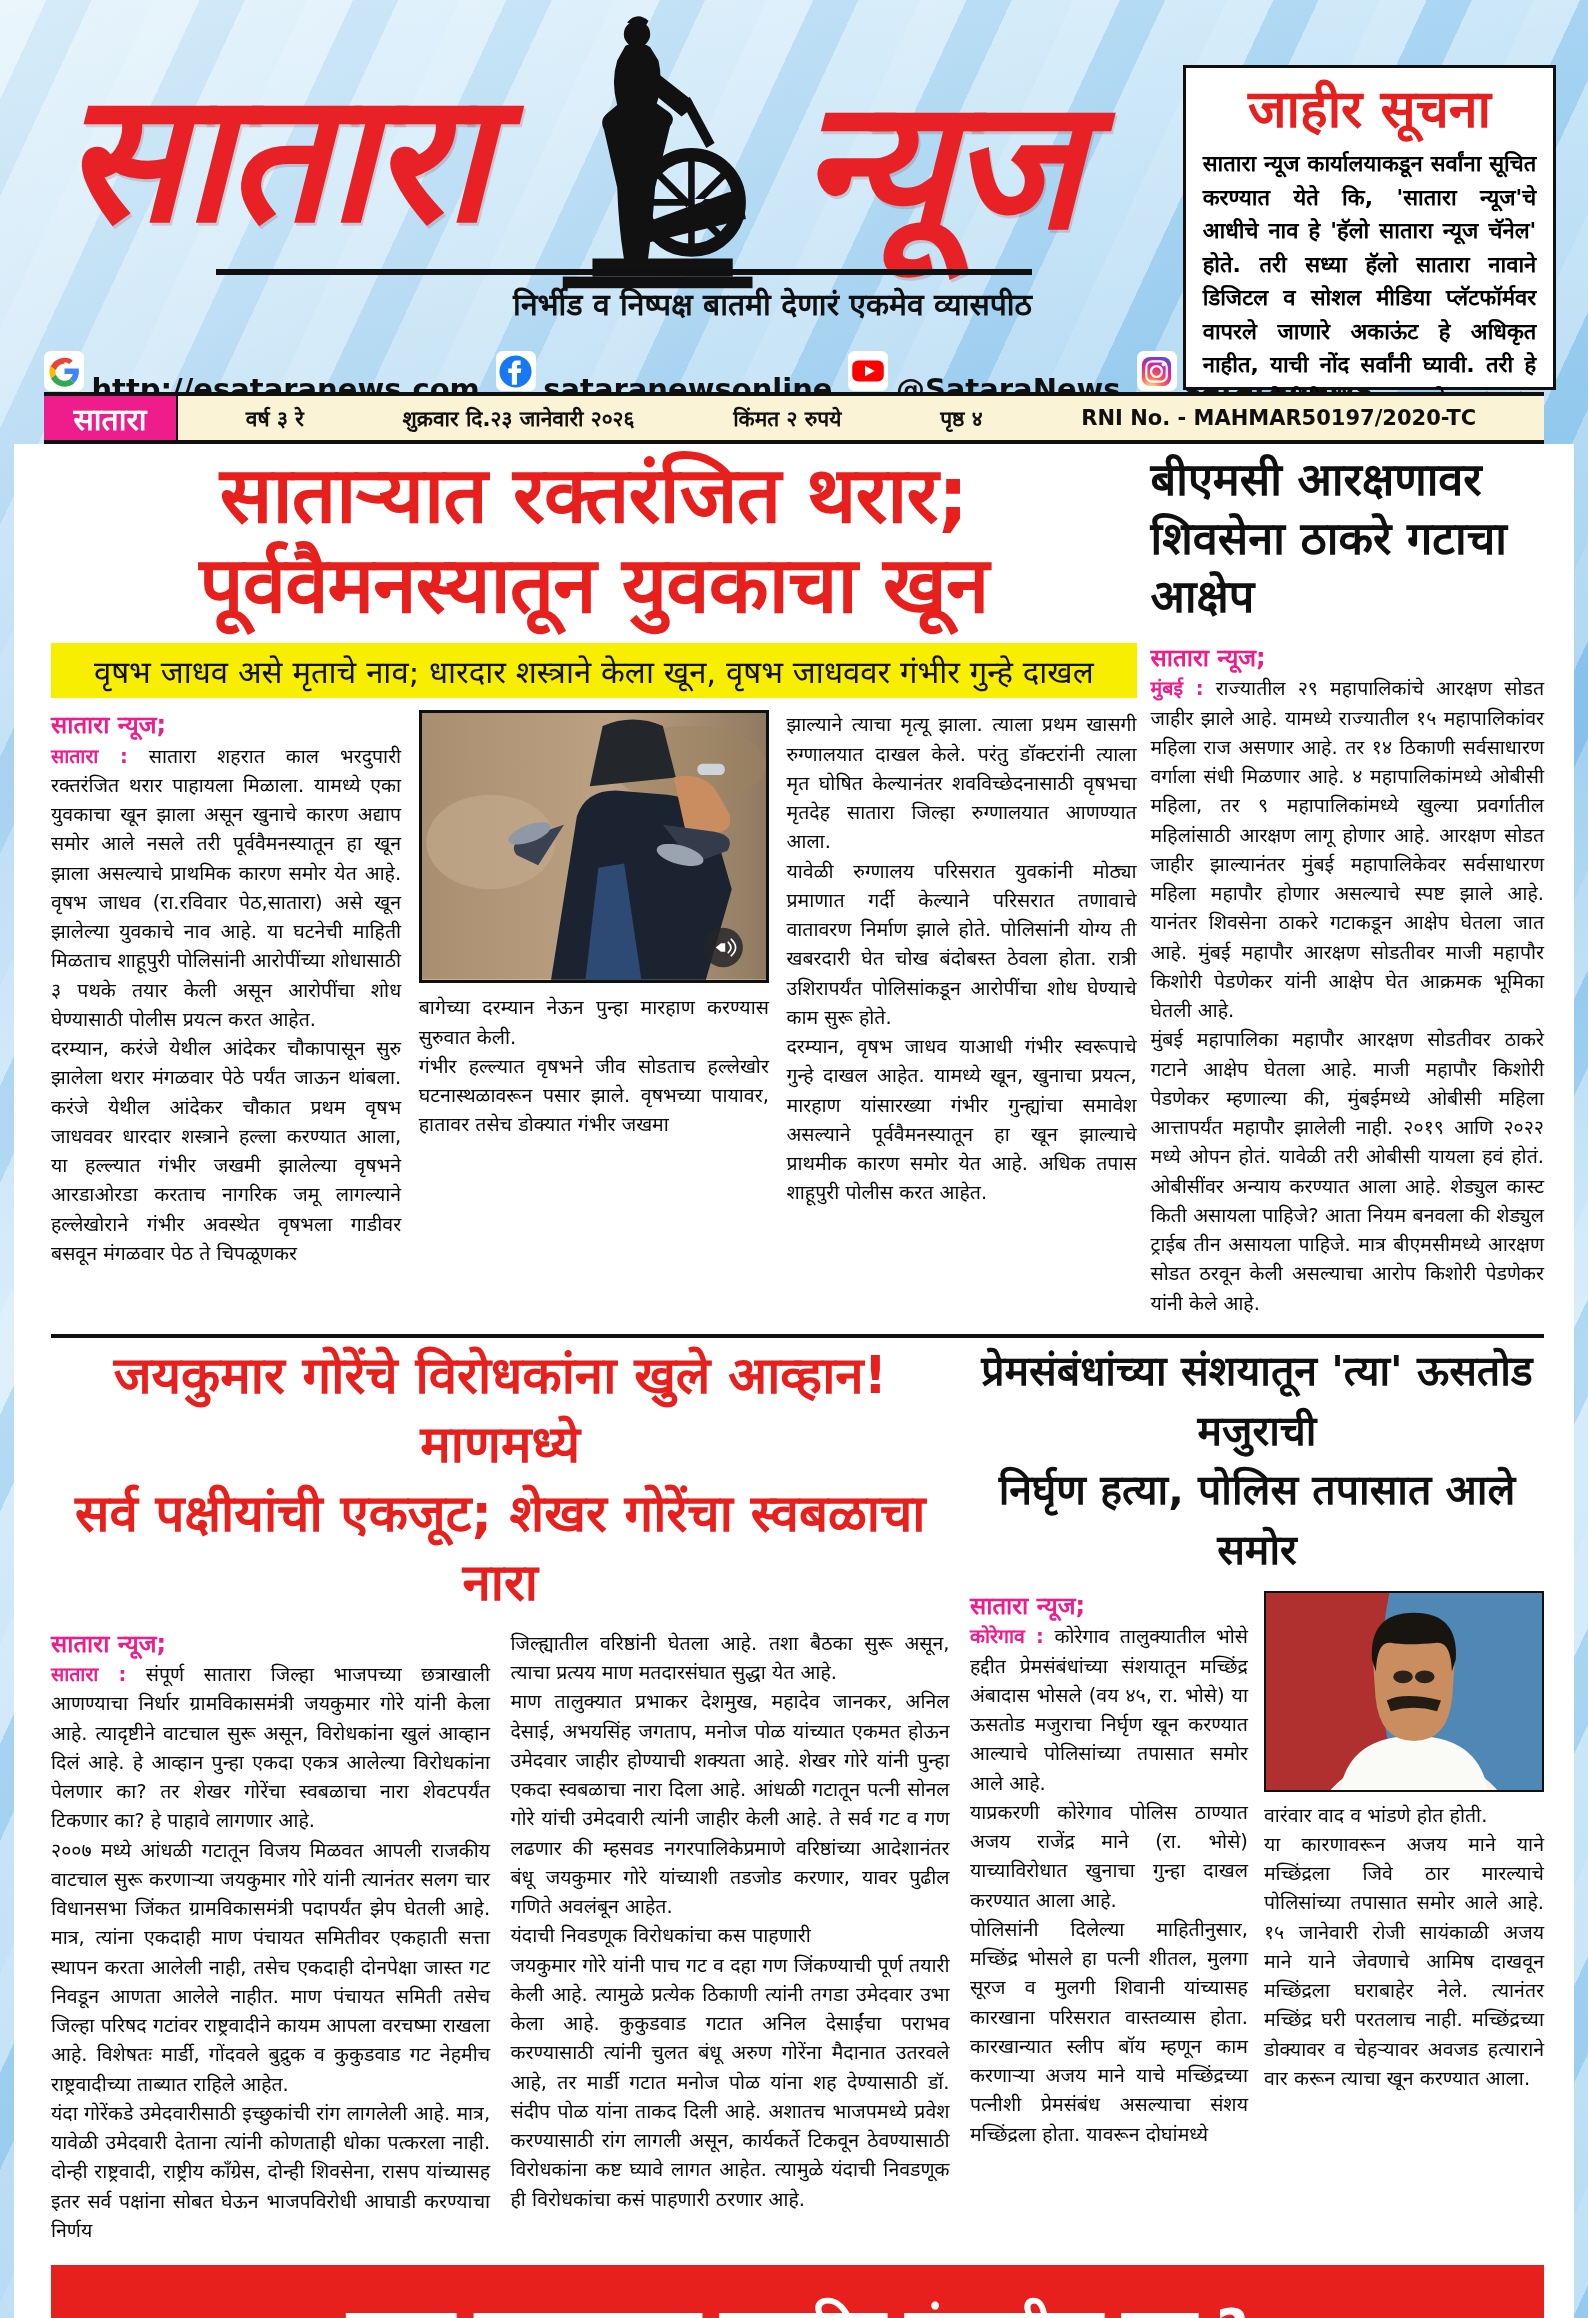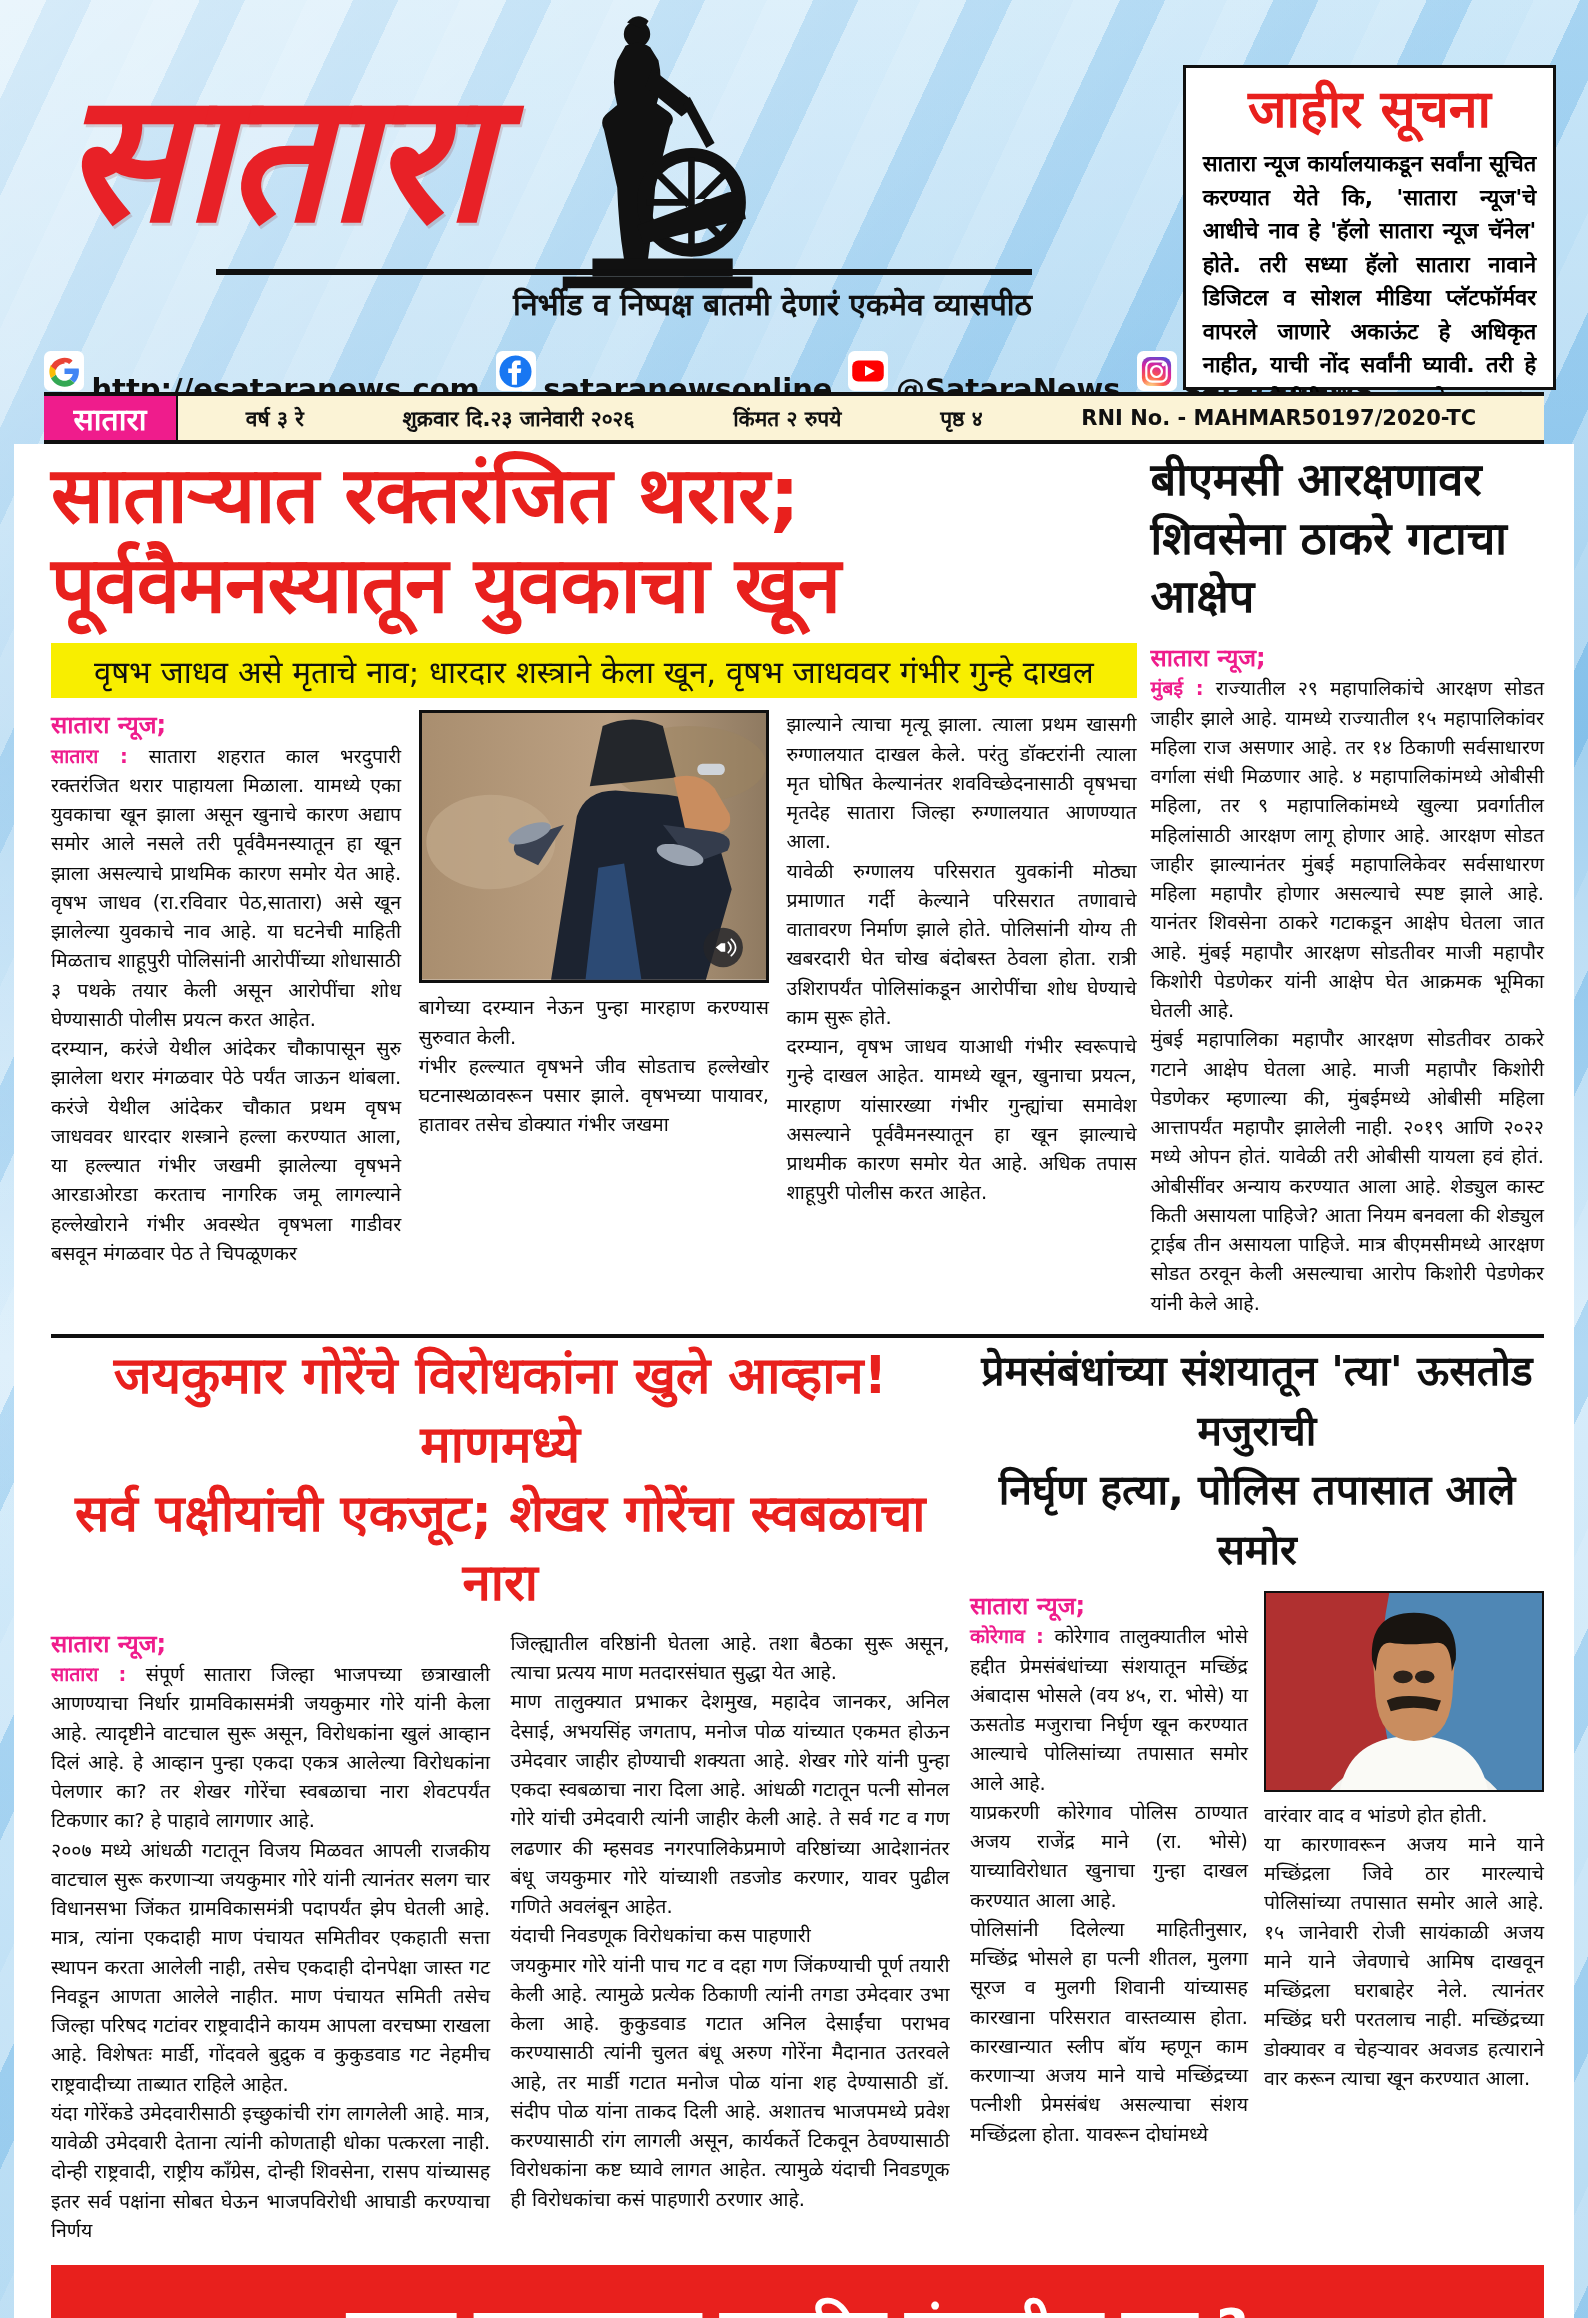--- a/index.html
+++ b/index.html
@@ -39,21 +39,21 @@
   .edition-box { width:134px; background:#ef1c8c; color:#fff; font-size:30px; font-weight:bold;
                  display:flex; align-items:center; justify-content:center; border-right:2.8px solid #101010; }
   .info-items { flex:1; display:flex; align-items:center; justify-content:space-around; padding:0 18.5px; }
   .info-item { font-size:21px; font-weight:bold; color:#101010; white-space:nowrap; }
 
   
   .paper { position:absolute; left:14px; top:444px; width:1560px; height:2015px; background:#fff; padding:7px 30px 9.3px 37px; }
 
   .row1 { display:flex; gap:14px; }
   .story1 { width:1101px; }
-  .h1-main { color:#e8201d; font-weight:bold; font-size:78px; line-height:1.15; letter-spacing:-0.9px; }
+  .h1-main { color:#e8201d; font-weight:bold; text-align:center; font-size:78px; line-height:1.15; letter-spacing:-0.9px; }
   .yellow-strip { margin-top:13px; background:#f8ee00; padding:6.5px 4.6px; text-align:center; }
   .yellow-strip span { font-size:31px; font-weight:normal; color:#101010; }
   .cols3 { display:flex; gap:17.6px; margin-top:12px; }
   .col { flex:1; }
   .byline { color:#ef1c8c; font-size:24px; font-weight:bold; line-height:1.3; }
   .dateline { color:#ef1c8c; font-weight:bold; }
   .body-text { font-size:19.5px; line-height:1.5; text-align:justify; white-space:pre-line; color:#0b0b0b; }
   .photo-frame { border:3.7px solid #101010; display:block; width:100%; }
   .photo-frame svg { display:block; width:100%; height:auto; }
   .story2 { width:399px; }
@@ -96,20 +96,21 @@
             <path d="M168 70 l46 36 q8 8 0 14 l-10 8 -44 -36 z"></path>
             <path d="M214 104 l30 56 -10 6 -28 -52 z"></path>
             <circle cx="216" cy="232" r="58" fill="none" stroke="#111" stroke-width="16"></circle>
             <path d="M212 178 l8 0 0 108 -8 0 z M162 228 l108 0 0 8 -108 0 z M178 194 l76 76 -6 6 -76 -76 z M254 194 l-76 76 6 6 76 -76 z"></path>
             <path d="M150 260 l110 -40 q16 -4 18 10 l4 22 -124 30 z"></path>
             <rect x="96" y="300" width="170" height="22"></rect>
             <rect x="60" y="322" width="230" height="14"></rect>
           </g>
         </svg>
       </span>
+      <span class="logo-word logo-w2">न्यूज</span>
     </div>
     <div class="tagline-wrap">
       <div class="tagline">निर्भीड व निष्पक्ष बातमी देणारं एकमेव व्यासपीठ</div>
     </div>
     <div class="social-row">
       <div class="social-item">
         <span class="social-icon">
           <svg viewBox="0 0 48 48" width="33" height="33">
               <path fill="#4285F4" d="M45 24c0-1.6-.1-2.8-.4-4.2H24v8h12c-.3 2-1.6 5-4.6 7l7 5.4C42.6 36.4 45 30.8 45 24z"></path>
               <path fill="#34A853" d="M24 46c6 0 11-2 14.6-5.4l-7-5.4c-1.9 1.3-4.4 2.2-7.6 2.2-5.8 0-10.7-3.9-12.5-9.2l-7.2 5.6C7.9 40.8 15.4 46 24 46z"></path>

